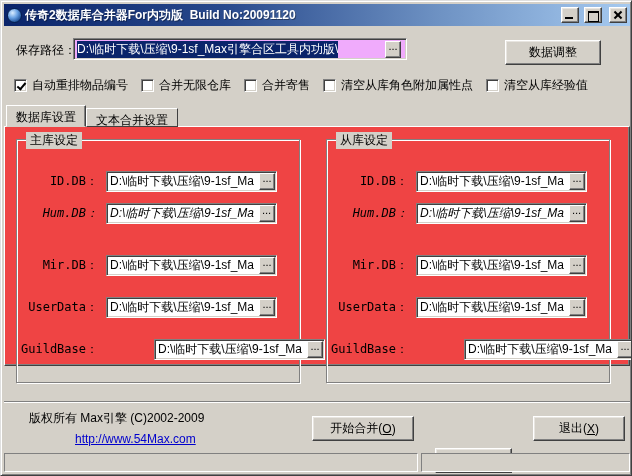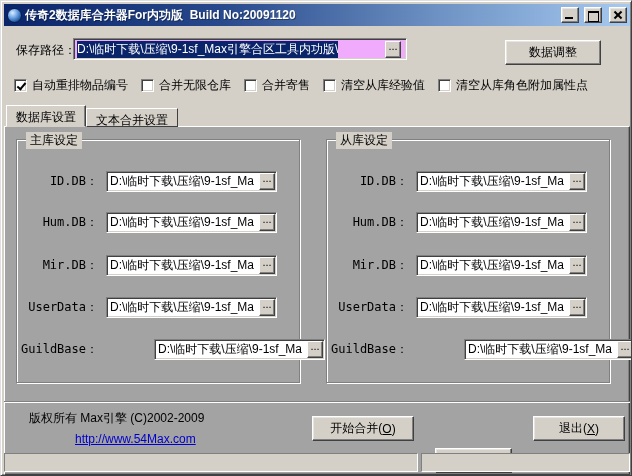--- a/index.html
+++ b/index.html
@@ -80,22 +80,22 @@
   
   .tabstrip { position:absolute; left:5px; top:104px; display:flex; align-items:flex-end; z-index:3;justify-content:flex-end; }
   .tab {
     padding:3px 9px 2px; background:#d4d0c8; white-space:nowrap;
     border:1px solid; border-color:#ffffff #404040 #d4d0c8 #ffffff;
     box-shadow: inset -1px 0 0 #808080;
   }
   .tab.active { height:22px; position:relative; z-index:4; }
   .tab.inactive { height:19px; border-bottom:1px solid #404040; box-shadow:none; }
   .page {
-    position:absolute; left:3px; top:125px; width:626px; height:349px;
-    background:#a3a3a3; border:1px solid; border-color:#ffffff #404040 #404040 #ffffff;
+    position:absolute; left:3px; top:125px; width:626px; height:240px;
+    background:#ef4444; border:1px solid; border-color:#ffffff #404040 #404040 #ffffff;
     box-shadow: inset -1px -1px 0 #808080;
   }
   
   .groupbox {
     position:absolute; top:12px; width:284px; height:244px;
     border:1px solid #808080;
     box-shadow: 1px 1px 0 #ffffff, inset 1px 1px 0 #ffffff;
   }
   .gb-title { position:absolute; top:-8px; left:9px; background:#d4d0c8; padding:0 4px; white-space:nowrap; }
   .gb-row { position:absolute; left:4px; width:266px; height:21px; display:flex; align-items:center; }
@@ -103,21 +103,21 @@
     width:85px; text-align:right; padding-right:8px; flex:none; white-space:nowrap;
     font-family:"DejaVu Sans Mono","Liberation Mono",monospace; font-size:12px;
   }
   .gb-field { position:relative; width:171px; height:21px; flex:none;
     background:#ffffff; border:1px solid; border-color:#808080 #ffffff #ffffff #808080;
     box-shadow: inset 1px 1px 0 #404040, inset -1px -1px 0 #d4d0c8;
     display:flex; align-items:center; padding-left:3px; overflow:hidden;
   }
   .gb-field .val { white-space:pre; overflow:hidden; flex:1; }
   .gb-field .browse-btn { height:17px; margin-right:1px; }
-  .r1 { top:31px; } .r2 { top:72px; } .r3 { top:115px; } .r4 { top:157px; } .r5 { top:199px;gap:48px; }
+  .r1 { top:31px; } .r2 { top:63px;font-style:italic; } .r3 { top:115px; } .r4 { top:157px; } .r5 { top:199px;gap:48px; }
   
   .bottom-panel {
     position:absolute; left:3px; top:400px; width:626px; height:49px;
     border-top:1px solid #808080; box-shadow: inset 0 1px 0 #ffffff;
   }
   .copyright { position:absolute; left:28px; top:409px; white-space:nowrap; }
   .homepage  { position:absolute; left:74px; top:431px; color:#0000cc; text-decoration:underline; white-space:nowrap; cursor:pointer; }
   .statusbar-panel {
     position:absolute; top:452px; height:19px; background:#d4d0c8;
     border:1px solid; border-color:#808080 #ffffff #ffffff #808080;
@@ -151,25 +151,25 @@
     <label class="cb">
       <span class="cb-box" data-checked="false"></span>
       <span>合并无限仓库</span>
     </label>
     <label class="cb">
       <span class="cb-box" data-checked="false"></span>
       <span>合并寄售</span>
     </label>
     <label class="cb">
       <span class="cb-box" data-checked="false"></span>
+      <span>清空从库角色附加属性点</span>
+    </label>
+    <label class="cb">
+      <span class="cb-box" data-checked="false"></span>
       <span>清空从库经验值</span>
-    </label>
-    <label class="cb">
-      <span class="cb-box" data-checked="false"></span>
-      <span>清空从库角色附加属性点</span>
     </label>
   </div>
 
   <div class="tabstrip">
     <span class="tab active">数据库设置</span>
     <span class="tab inactive">文本合并设置</span>
   </div>
 
   <div class="page">
 

